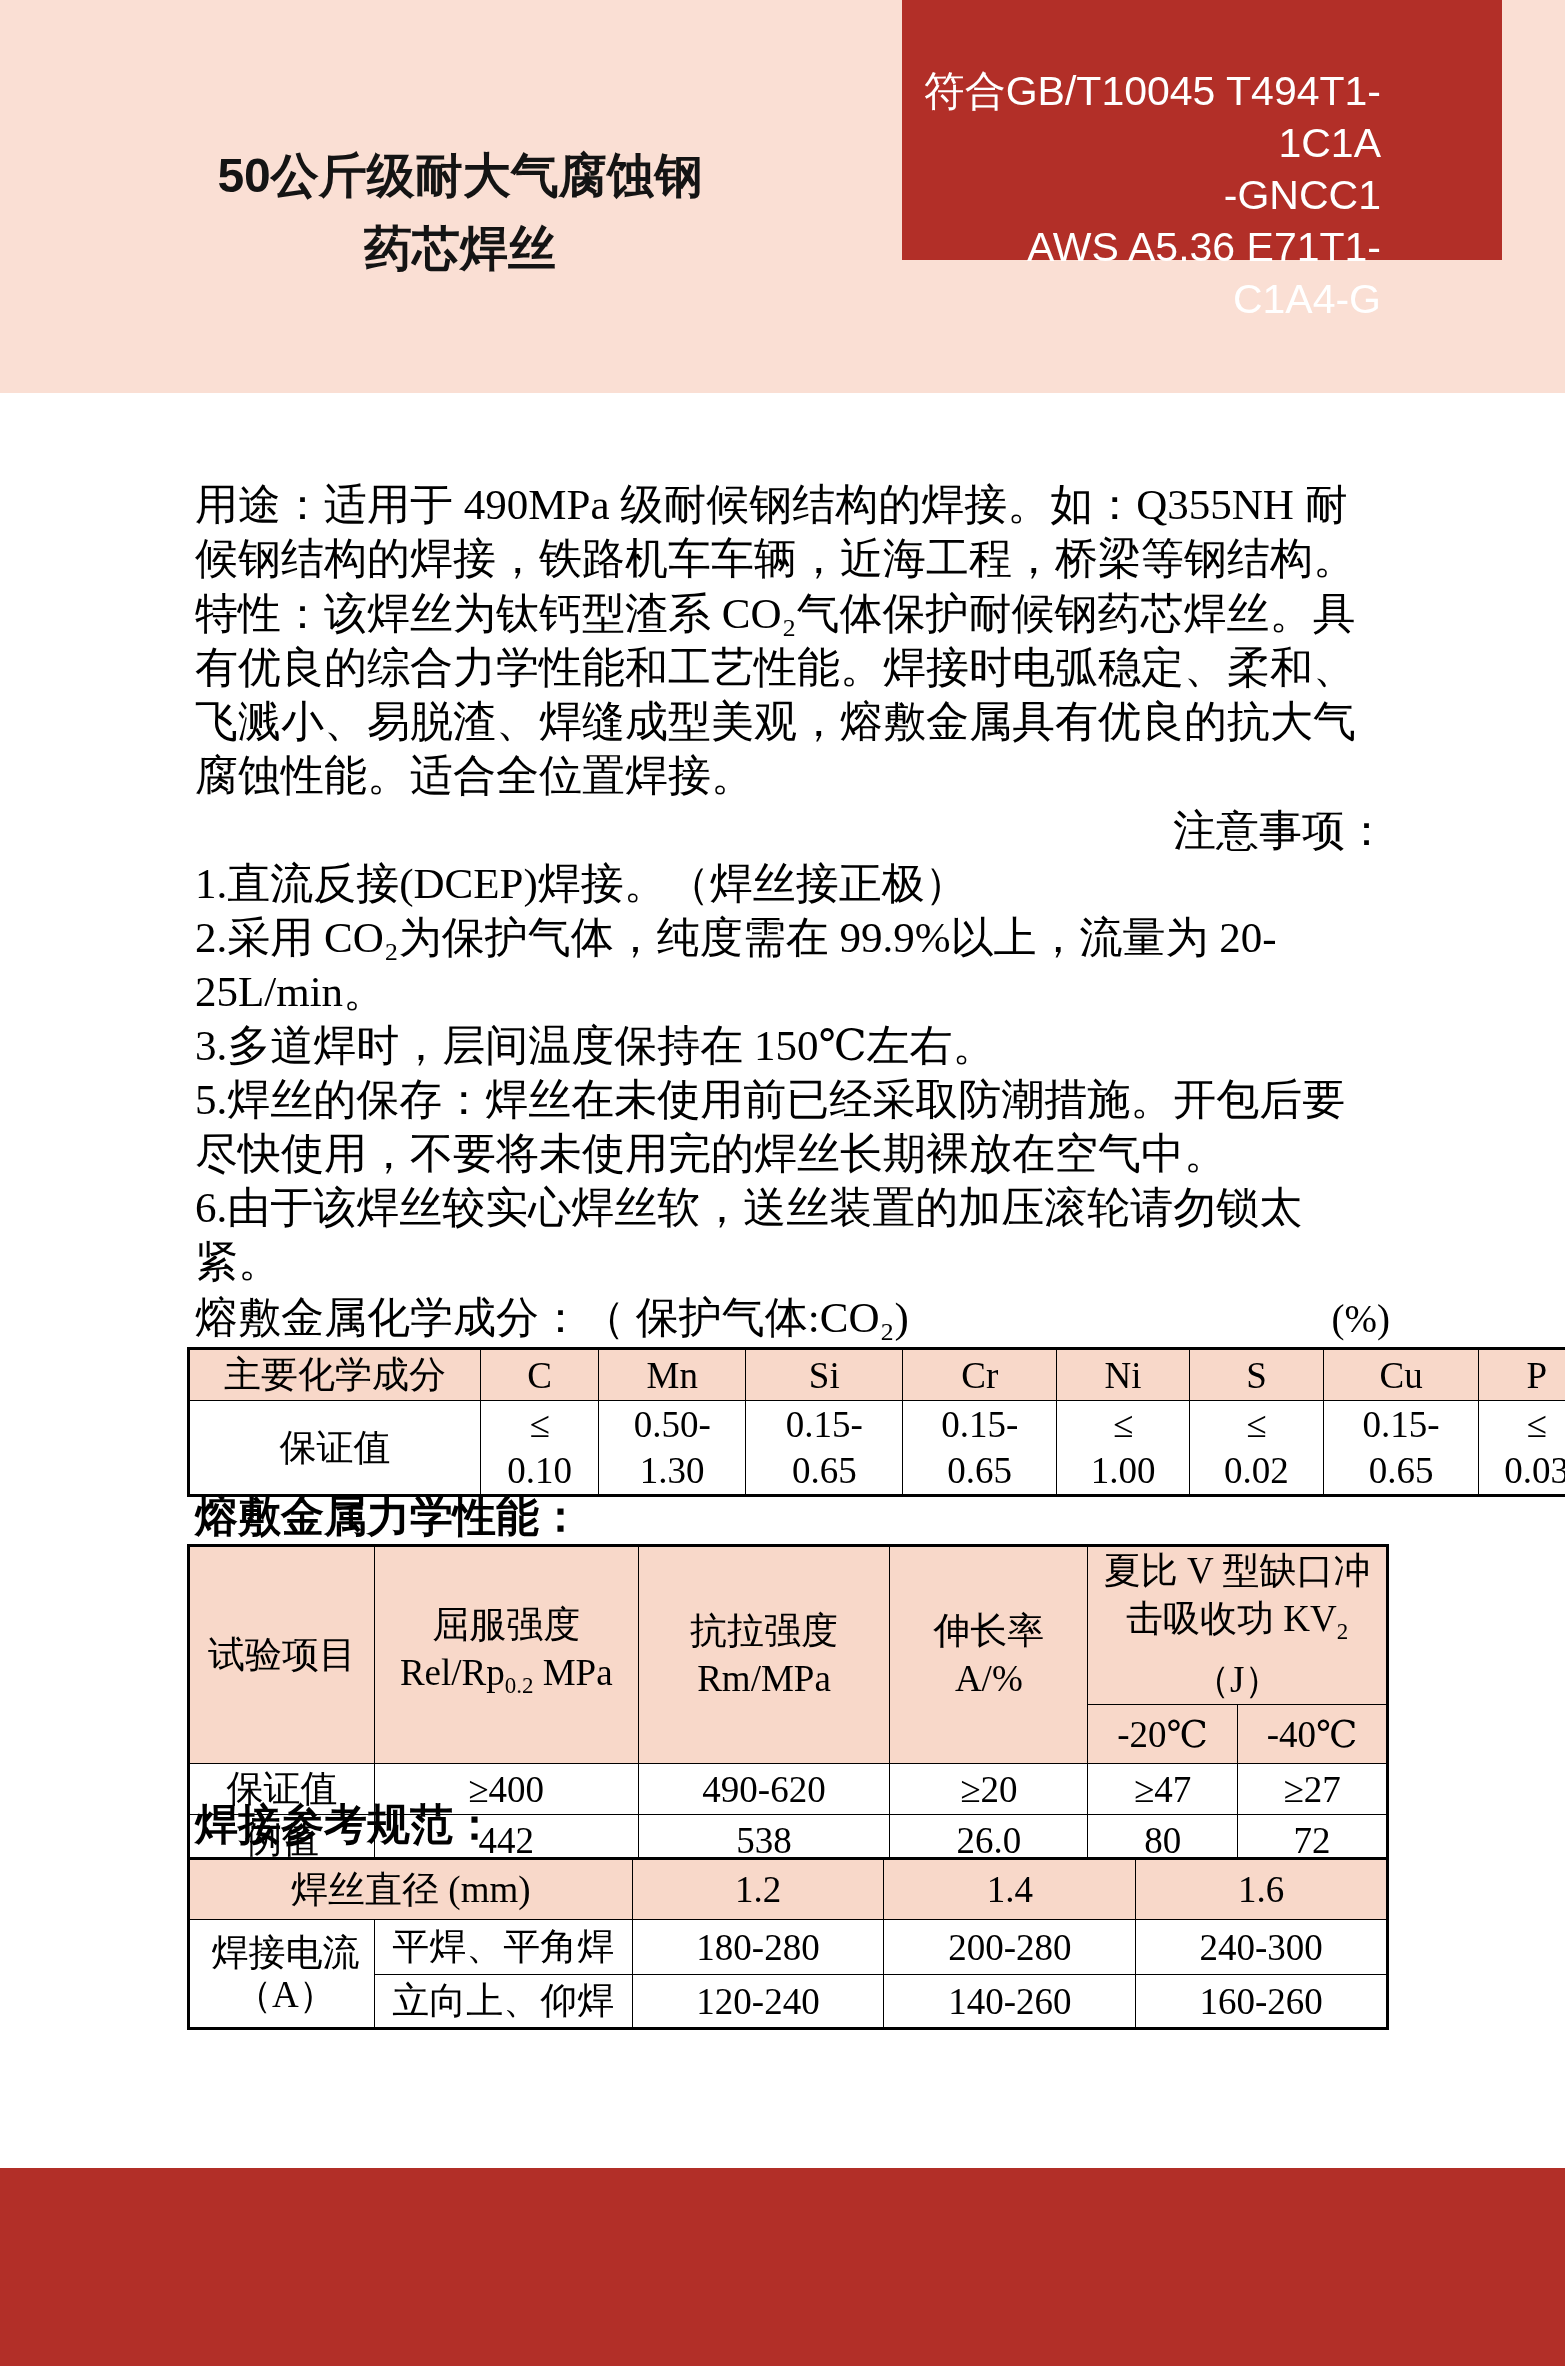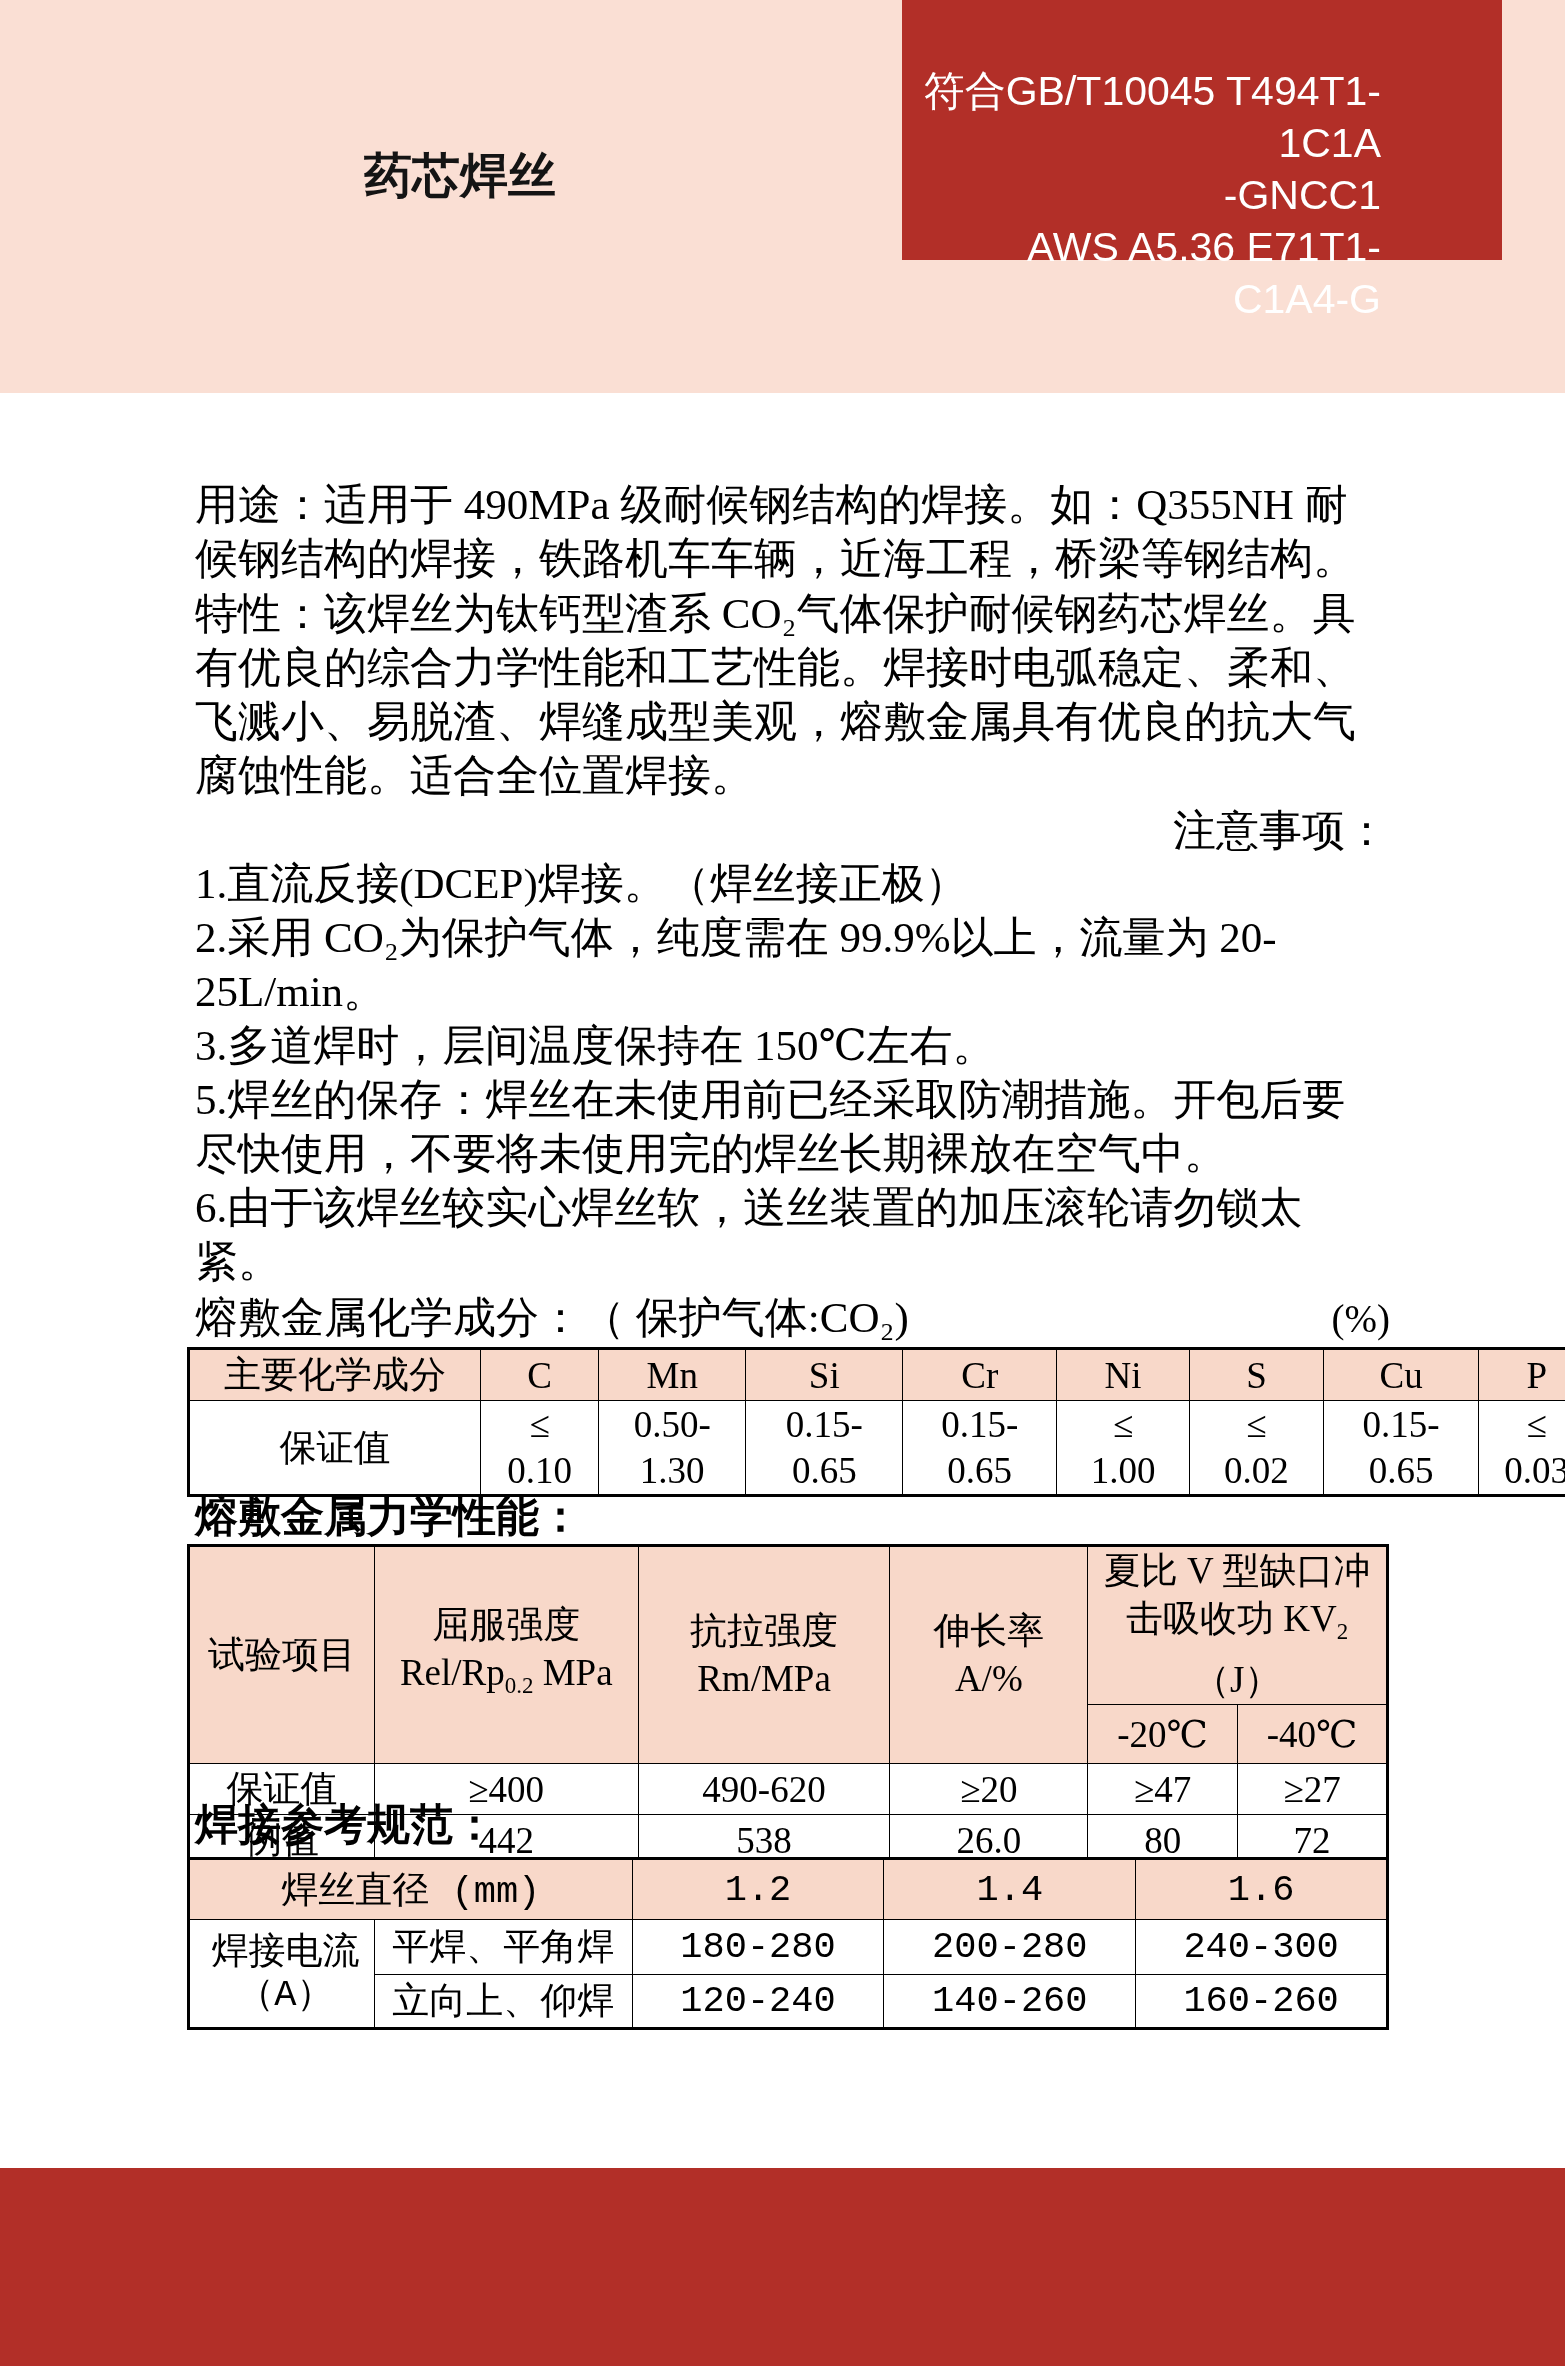--- a/index.html
+++ b/index.html
@@ -64,37 +64,38 @@
   }
   .ph{background:var(--cell-pink);}
   .t1{position:absolute;left:187px;top:1347px;width:1410px;}
   .t1 .hrow th{height:48px;}
   .t1 .drow td{height:93px;line-height:46px;}
   .pre{white-space:pre-line;}
   .t2{position:absolute;left:187px;top:1544px;width:1202px;}
   .t2 .h1 th{height:100px;line-height:48px;}
   .t2 .h2 th{height:58px;}
   .t2 .drow td{height:48px;}
-  .t3{position:absolute;left:187px;top:1857px;width:1202px;font-family:Liberation Mono, monospace;}
+  .t3{position:absolute;left:187px;top:1857px;width:1202px;}
   .t3 .hrow th{height:59px;}
   .t3 .r1 td{height:54px;}
   .t3 .r2 td{height:52px;}
   .t3 .cur{line-height:42px;padding-left:7px;}
   sub{font-size:62%;}
   
   .footer{position:absolute;left:0;top:2168px;width:100%;height:198px;background:var(--brand-red);}
 </style>
 </head>
 <body>
 
 <div class="page">
 
   <div class="band"></div>
 
   <div class="title">
+    <div>50公斤级耐大气腐蚀钢</div>
     <div>药芯焊丝</div>
   </div>
 
   <div class="cert">
     <div>符合GB/T10045 T494T1-1C1A</div>
     <div>-GNCC1</div>
     <div>AWS A5.36 E71T1-C1A4-G</div>
   </div>
 
   <div class="body-text">

